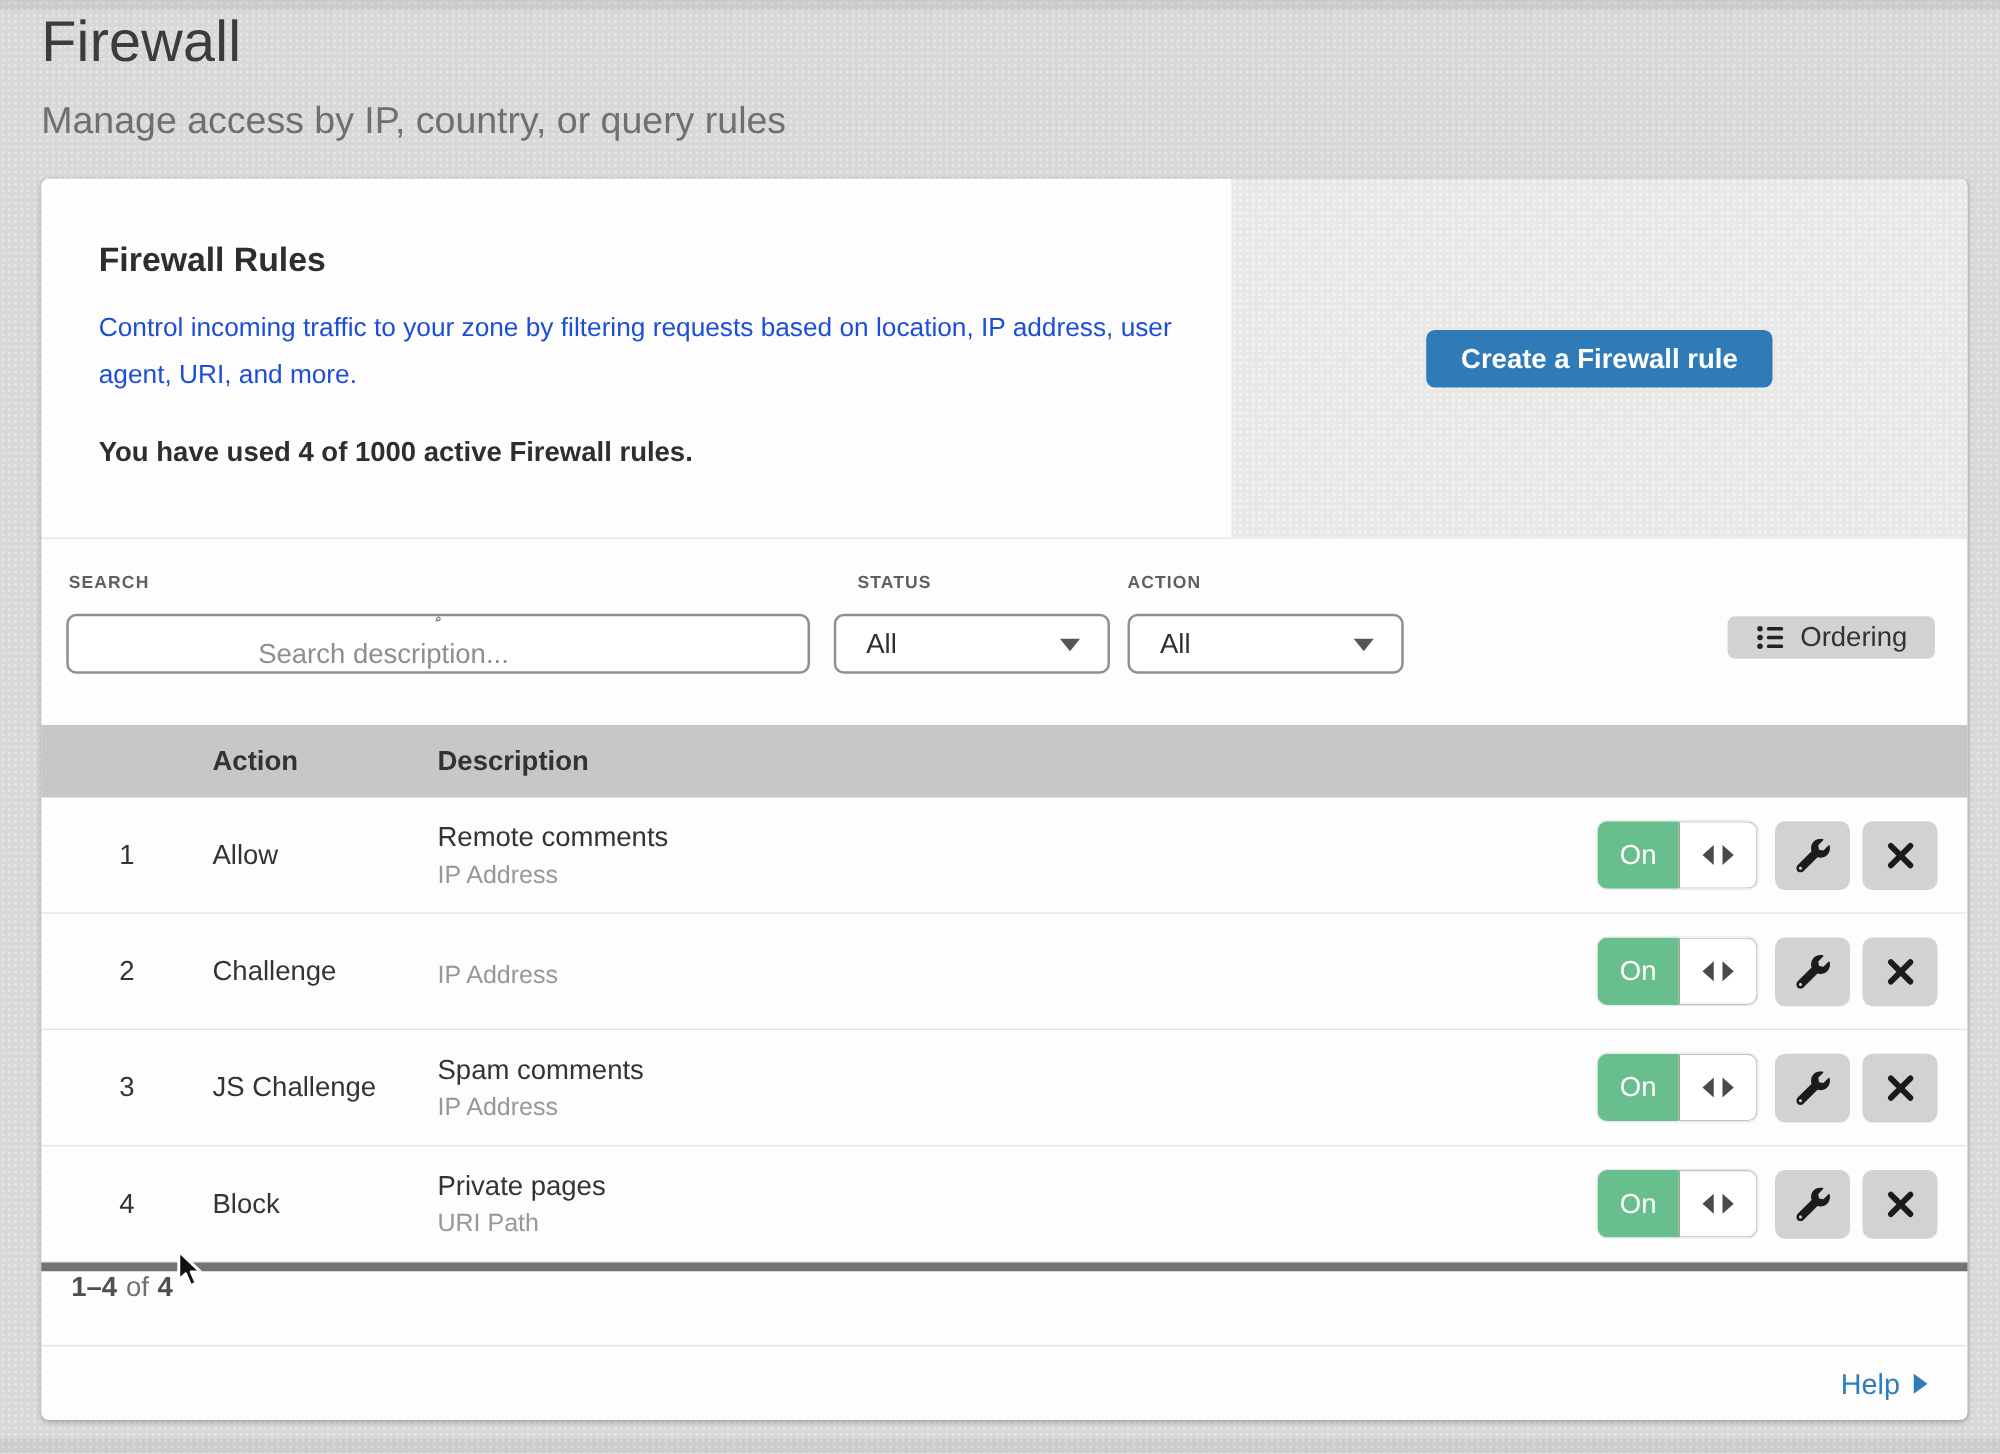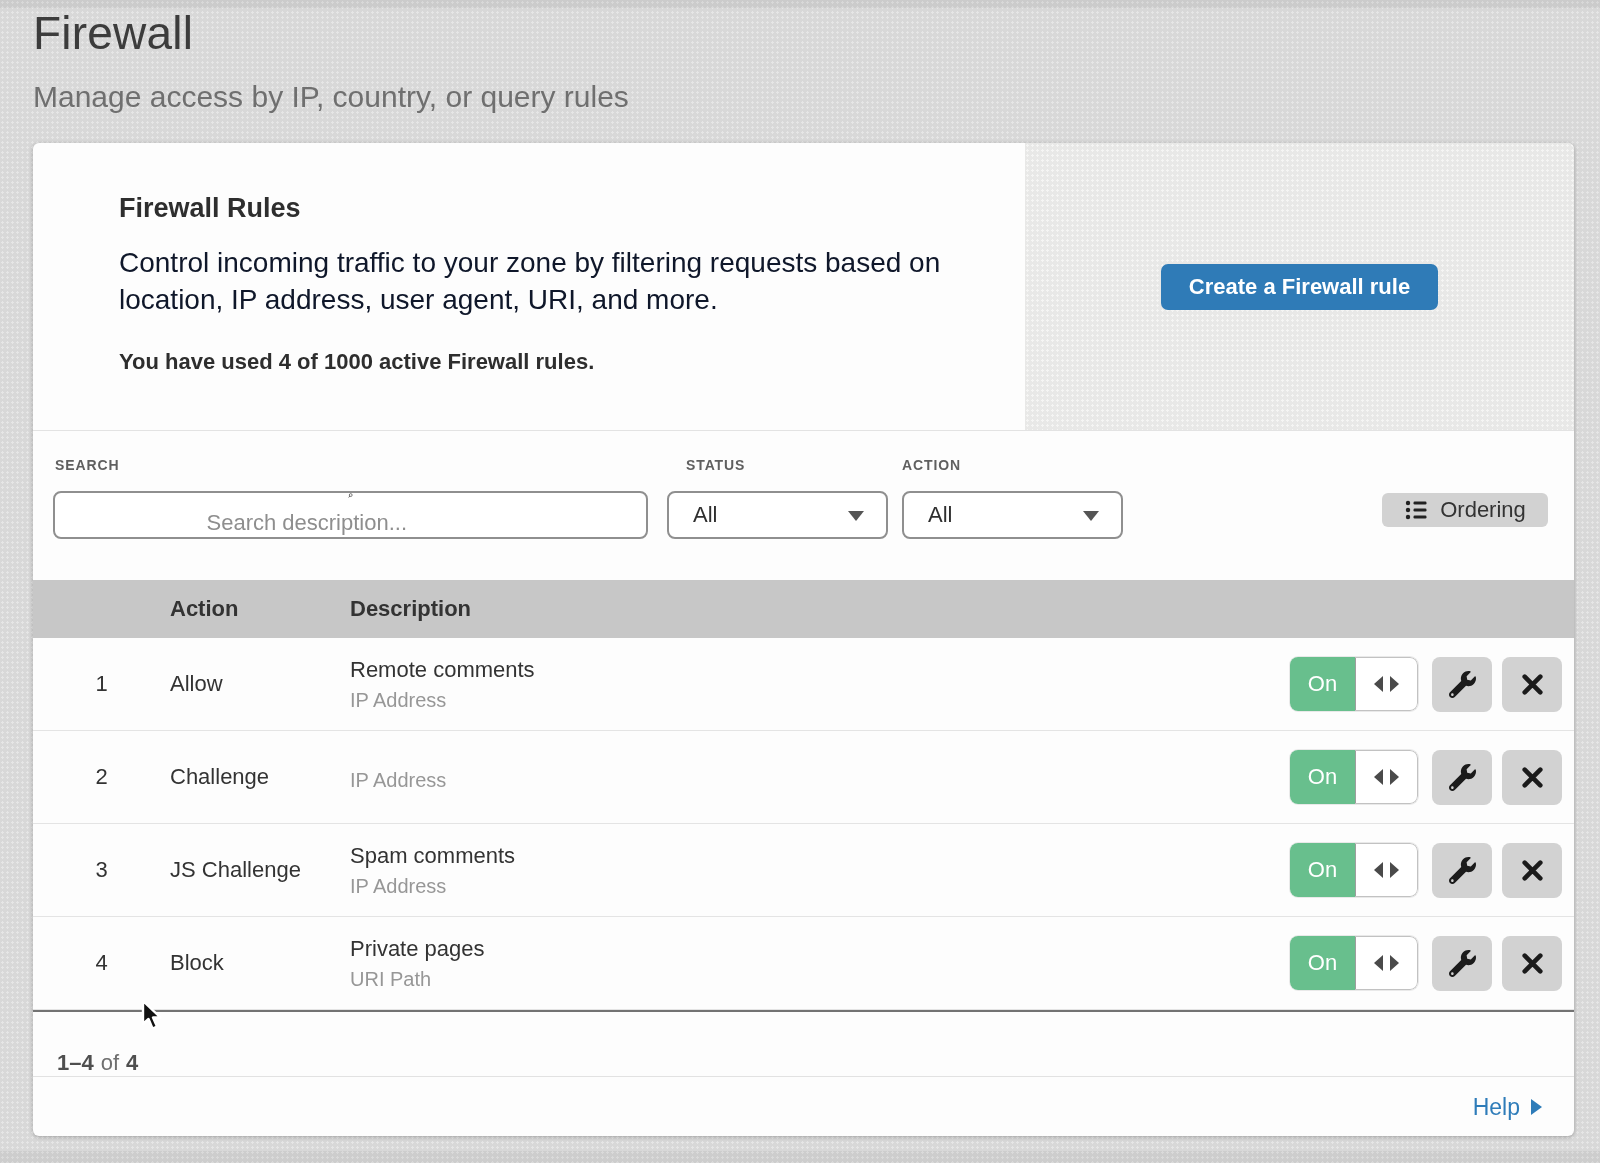--- a/index.html
+++ b/index.html
@@ -18,23 +18,23 @@
   .page-subtitle{position:absolute;left:33px;top:80px;font-size:30px;font-weight:400;color:#6f6f6f;}
 
   .card{
     position:absolute;left:33px;top:143px;width:1541px;height:993px;
     background:#fdfdfd;border-radius:6px;
     box-shadow:0 1px 4px rgba(0,0,0,.28);
   }
 
   
   .intro-row{position:relative;height:287px;border-bottom:1px solid #e3e3e3;display:flex;}
-  .intro-left{width:952px;box-sizing:border-box;padding:50px 0 0 46px;margin-left:40px;}
+  .intro-left{width:952px;box-sizing:border-box;padding:50px 0 0 46px;}
   .intro-left h2{margin:0;font-size:27px;font-weight:700;color:#2e2e2e;}
-  .intro-desc{margin:20px 0 0 0;font-size:28px;line-height:37px;color:#0f172a;max-width:965px;}
+  .intro-desc{margin:20px 0 0 0;font-size:21px;line-height:37px;color:#1d4ed8;max-width:965px;}
   .intro-usage{margin:31px 0 0 0;font-size:22px;font-weight:700;color:#2e2e2e;}
   .intro-right{
     flex:1;background:var(--panel_gray,#e8e8e7);
     background-image:radial-gradient(rgba(255,255,255,.55) 1px, transparent 1.2px);
     background-size:5px 5px;
     border-radius:0 6px 0 0;
     display:flex;align-items:center;justify-content:center;
   }
   .btn-primary{
     border:none;cursor:pointer;
@@ -84,21 +84,21 @@
   }
   .col-num{width:137px;text-align:center;flex:none;}
   .col-action{width:180px;flex:none;}
   .col-desc{flex:1;}
   .rule-row{
     height:93px;display:flex;align-items:center;font-size:22px;color:#333;
     border-bottom:1px solid #e4e4e4;box-sizing:border-box;
   }
   .desc-title{font-size:22px;color:#333;}
   .desc-sub{font-size:20px;color:#979797;margin-top:6px;}
-  .controls{flex:none;display:flex;align-items:center;padding-right:12px;gap:0;}
+  .controls{flex:none;display:flex;align-items:center;padding-right:24px;gap:0;}
 
   .toggle{
     width:128px;height:54px;border-radius:8px;display:flex;cursor:pointer;
     box-shadow:0 0 0 1px rgba(0,0,0,.08);margin-right:14px;overflow:hidden;background:#fff;
   }
   .toggle-on{
     width:65px;background:var(--toggle_green,#68bf8d);color:#fff;font-size:22px;
     display:flex;align-items:center;justify-content:center;
   }
   .toggle-grip{
@@ -110,21 +110,21 @@
   .tri-right{width:0;height:0;border-top:8px solid transparent;border-bottom:8px solid transparent;border-left:9px solid #4a4a4a;}
   .tool{
     width:60px;height:55px;border:none;border-radius:8px;background:var(--button_gray,#d2d2d2);
     cursor:pointer;display:flex;align-items:center;justify-content:center;
   }
   .tool + .tool{margin-left:10px;}
   .tool:first-of-type{margin-left:0;}
 
   
   .pagination{
-    height:66px;border-top:2px solid #737373;display:flex;align-items:flex-end;
+    height:66px;border-top:7px solid #737373;display:flex;align-items:flex-start;
     padding-left:24px;font-size:22px;color:#6f6f6f;gap:7px;box-sizing:border-box;
   }
   .pagination .bold{font-weight:700;color:#4f4f4f;}
   .help-row{
     height:61px;border-top:1px solid #e2e2e2;display:flex;align-items:center;justify-content:flex-end;
     padding-right:32px;box-sizing:border-box;
   }
   .help-link{
     display:flex;align-items:center;gap:11px;cursor:pointer;text-decoration:none;
     color:var(--help_blue,#2e7cb9);font-size:23px;font-weight:500;

